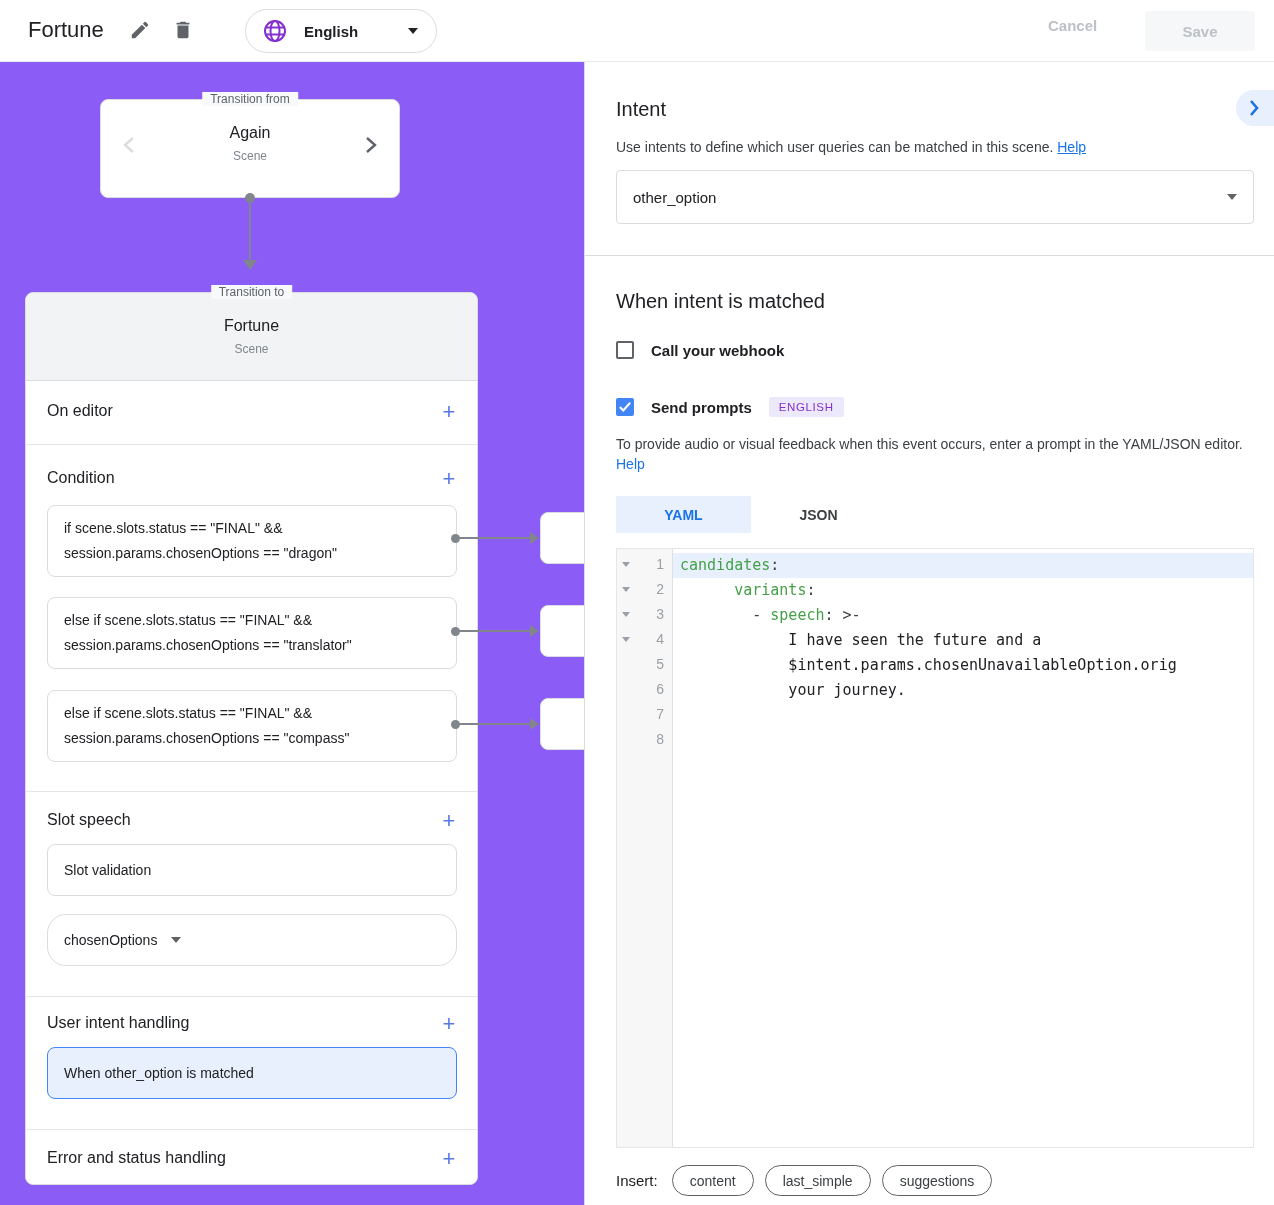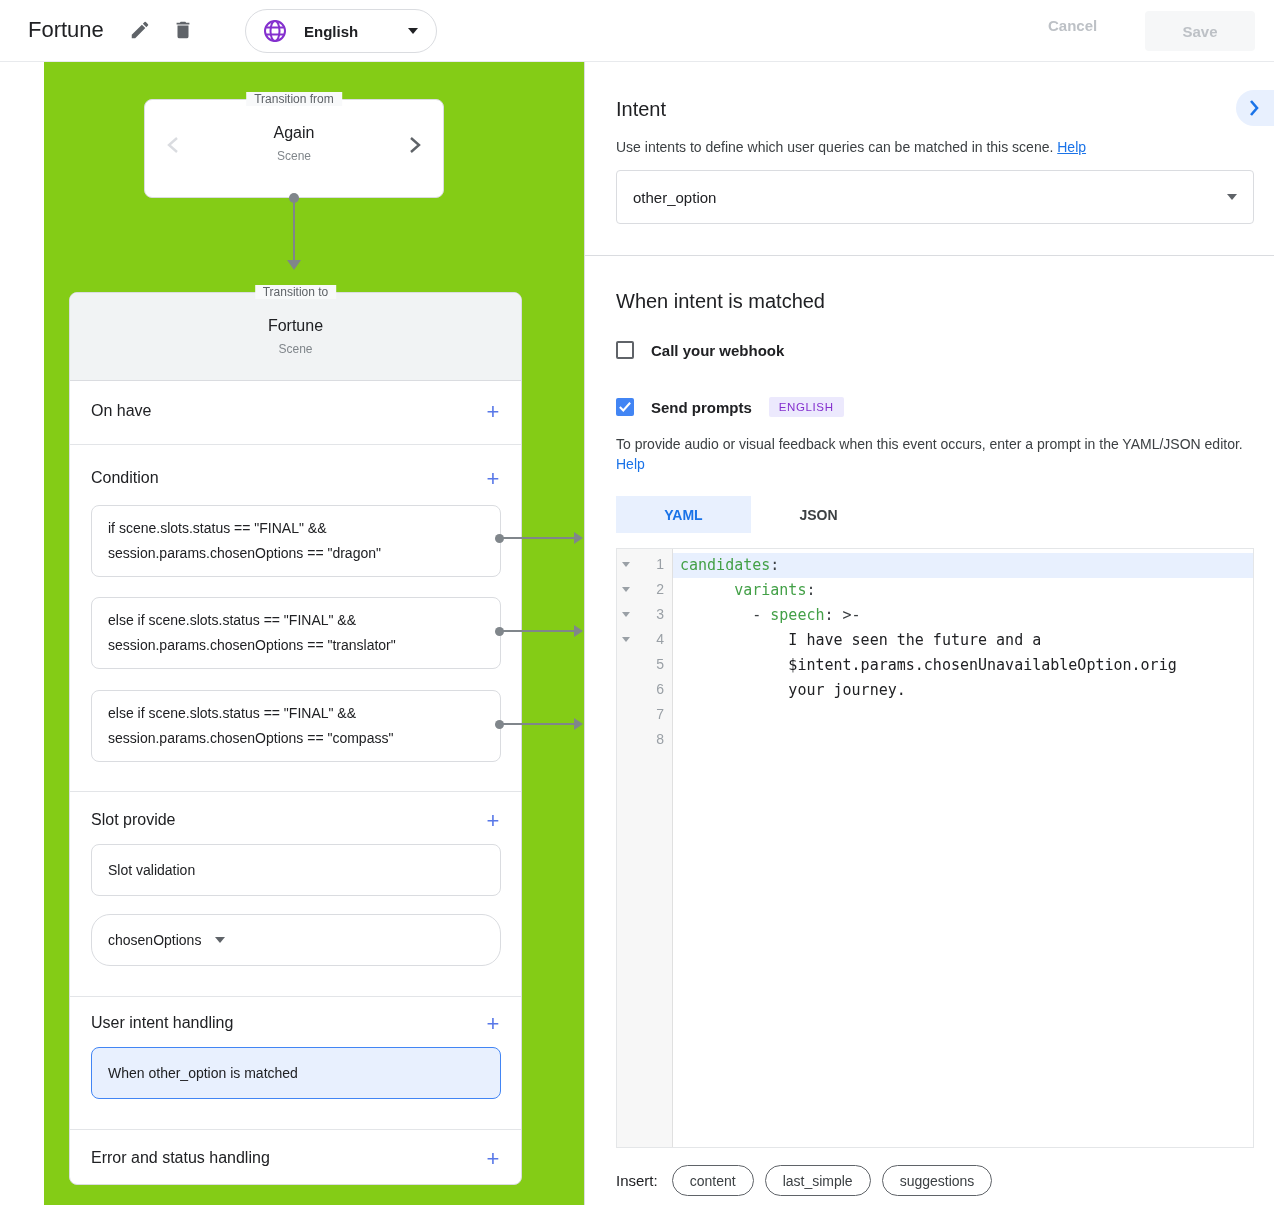--- a/index.html
+++ b/index.html
@@ -21,21 +21,21 @@
   .globe { width:26px; height:26px; }
   .lang-label { font-size:15px; font-weight:700; color:#202124; margin-left:16px; }
   .caret-down { width:0; height:0; border-left:5px solid transparent; border-right:5px solid transparent;
     border-top:6px solid #202124; margin-left:auto; }
   .cancel-btn { position:absolute; left:1048px; top:17px; border:none; background:transparent;
     font-size:15px; font-weight:700; color:#bdc1c6; cursor:default; }
   .save-btn { position:absolute; left:1145px; top:11px; width:110px; height:40px; border:none;
     background:#f6f7f8; border-radius:4px; font-size:15px; font-weight:700; color:#bdc1c6; cursor:default; }
 
   
-  .canvas { position:absolute; left:0; top:62px; width:584px; height:1143px; background:#84cc16; overflow:hidden;margin-left:44px; }
+  .canvas { position:absolute; left:0; top:62px; width:584px; height:1143px; background:#8b5cf6; overflow:hidden; }
 
   .from-card { position:absolute; left:100px; top:37px; width:300px; height:99px; background:#fff;
     border:1px solid #dadce0; border-radius:8px; }
   .card-legend { position:absolute; top:-8px; left:50%; transform:translateX(-50%); background:#f8f9fa;
     padding:0 8px; font-size:12px; color:#5f6368; white-space:nowrap; }
   .from-center { position:absolute; left:0; right:0; top:24px; text-align:center; }
   .scene-name { font-size:16px; color:#202124; }
   .scene-type { font-size:12px; color:#80868b; margin-top:7px; }
   .nav-chev { position:absolute; top:36px; width:20px; height:20px; background:transparent; border:none; cursor:pointer; }
   .nav-chev svg { width:12px; height:18px; fill:none; stroke-width:2.4px; }
@@ -183,21 +183,21 @@
   <div class="v-arrow"></div>
 
   <div class="main-card">
     <div class="to-header">
       <span class="card-legend">Transition to</span>
       <span class="scene-name">Fortune</span>
       <div class="scene-type">Scene</div>
     </div>
 
     <div class="sec-row" style="top:88px;height:63px;">
-      <span class="sec-label" style="top:21px;">On have</span>
+      <span class="sec-label" style="top:21px;">On editor</span>
       <button class="plus-btn" style="top:19px;">+</button>
     </div>
     <div class="divider-h" style="top:151px;"></div>
 
     <div class="sec-row" style="top:151px;height:61px;">
       <span class="sec-label" style="top:25px;">Condition</span>
       <button class="plus-btn" style="top:23px;">+</button>
     </div>
     <div class="cond-box" style="top:212px;">
       <div>if scene.slots.status == "FINAL" &amp;&amp;</div>
@@ -207,21 +207,21 @@
       <div>else if scene.slots.status == "FINAL" &amp;&amp;</div>
       <div>session.params.chosenOptions == "translator"</div>
     </div>
     <div class="cond-box" style="top:397px;">
       <div>else if scene.slots.status == "FINAL" &amp;&amp;</div>
       <div>session.params.chosenOptions == "compass"</div>
     </div>
     <div class="divider-h" style="top:498px;"></div>
 
     <div class="sec-row" style="top:498px;height:53px;">
-      <span class="sec-label" style="top:20px;">Slot provide</span>
+      <span class="sec-label" style="top:20px;">Slot speech</span>
       <button class="plus-btn" style="top:18px;">+</button>
     </div>
     <div class="field-box" style="top:551px;">
       <span>Slot validation</span>
     </div>
     <div class="field-box" style="top:621px;border-radius:19px;">
       <span>chosenOptions</span>
       <span class="field-caret"></span>
     </div>
     <div class="divider-h" style="top:703px;"></div>

